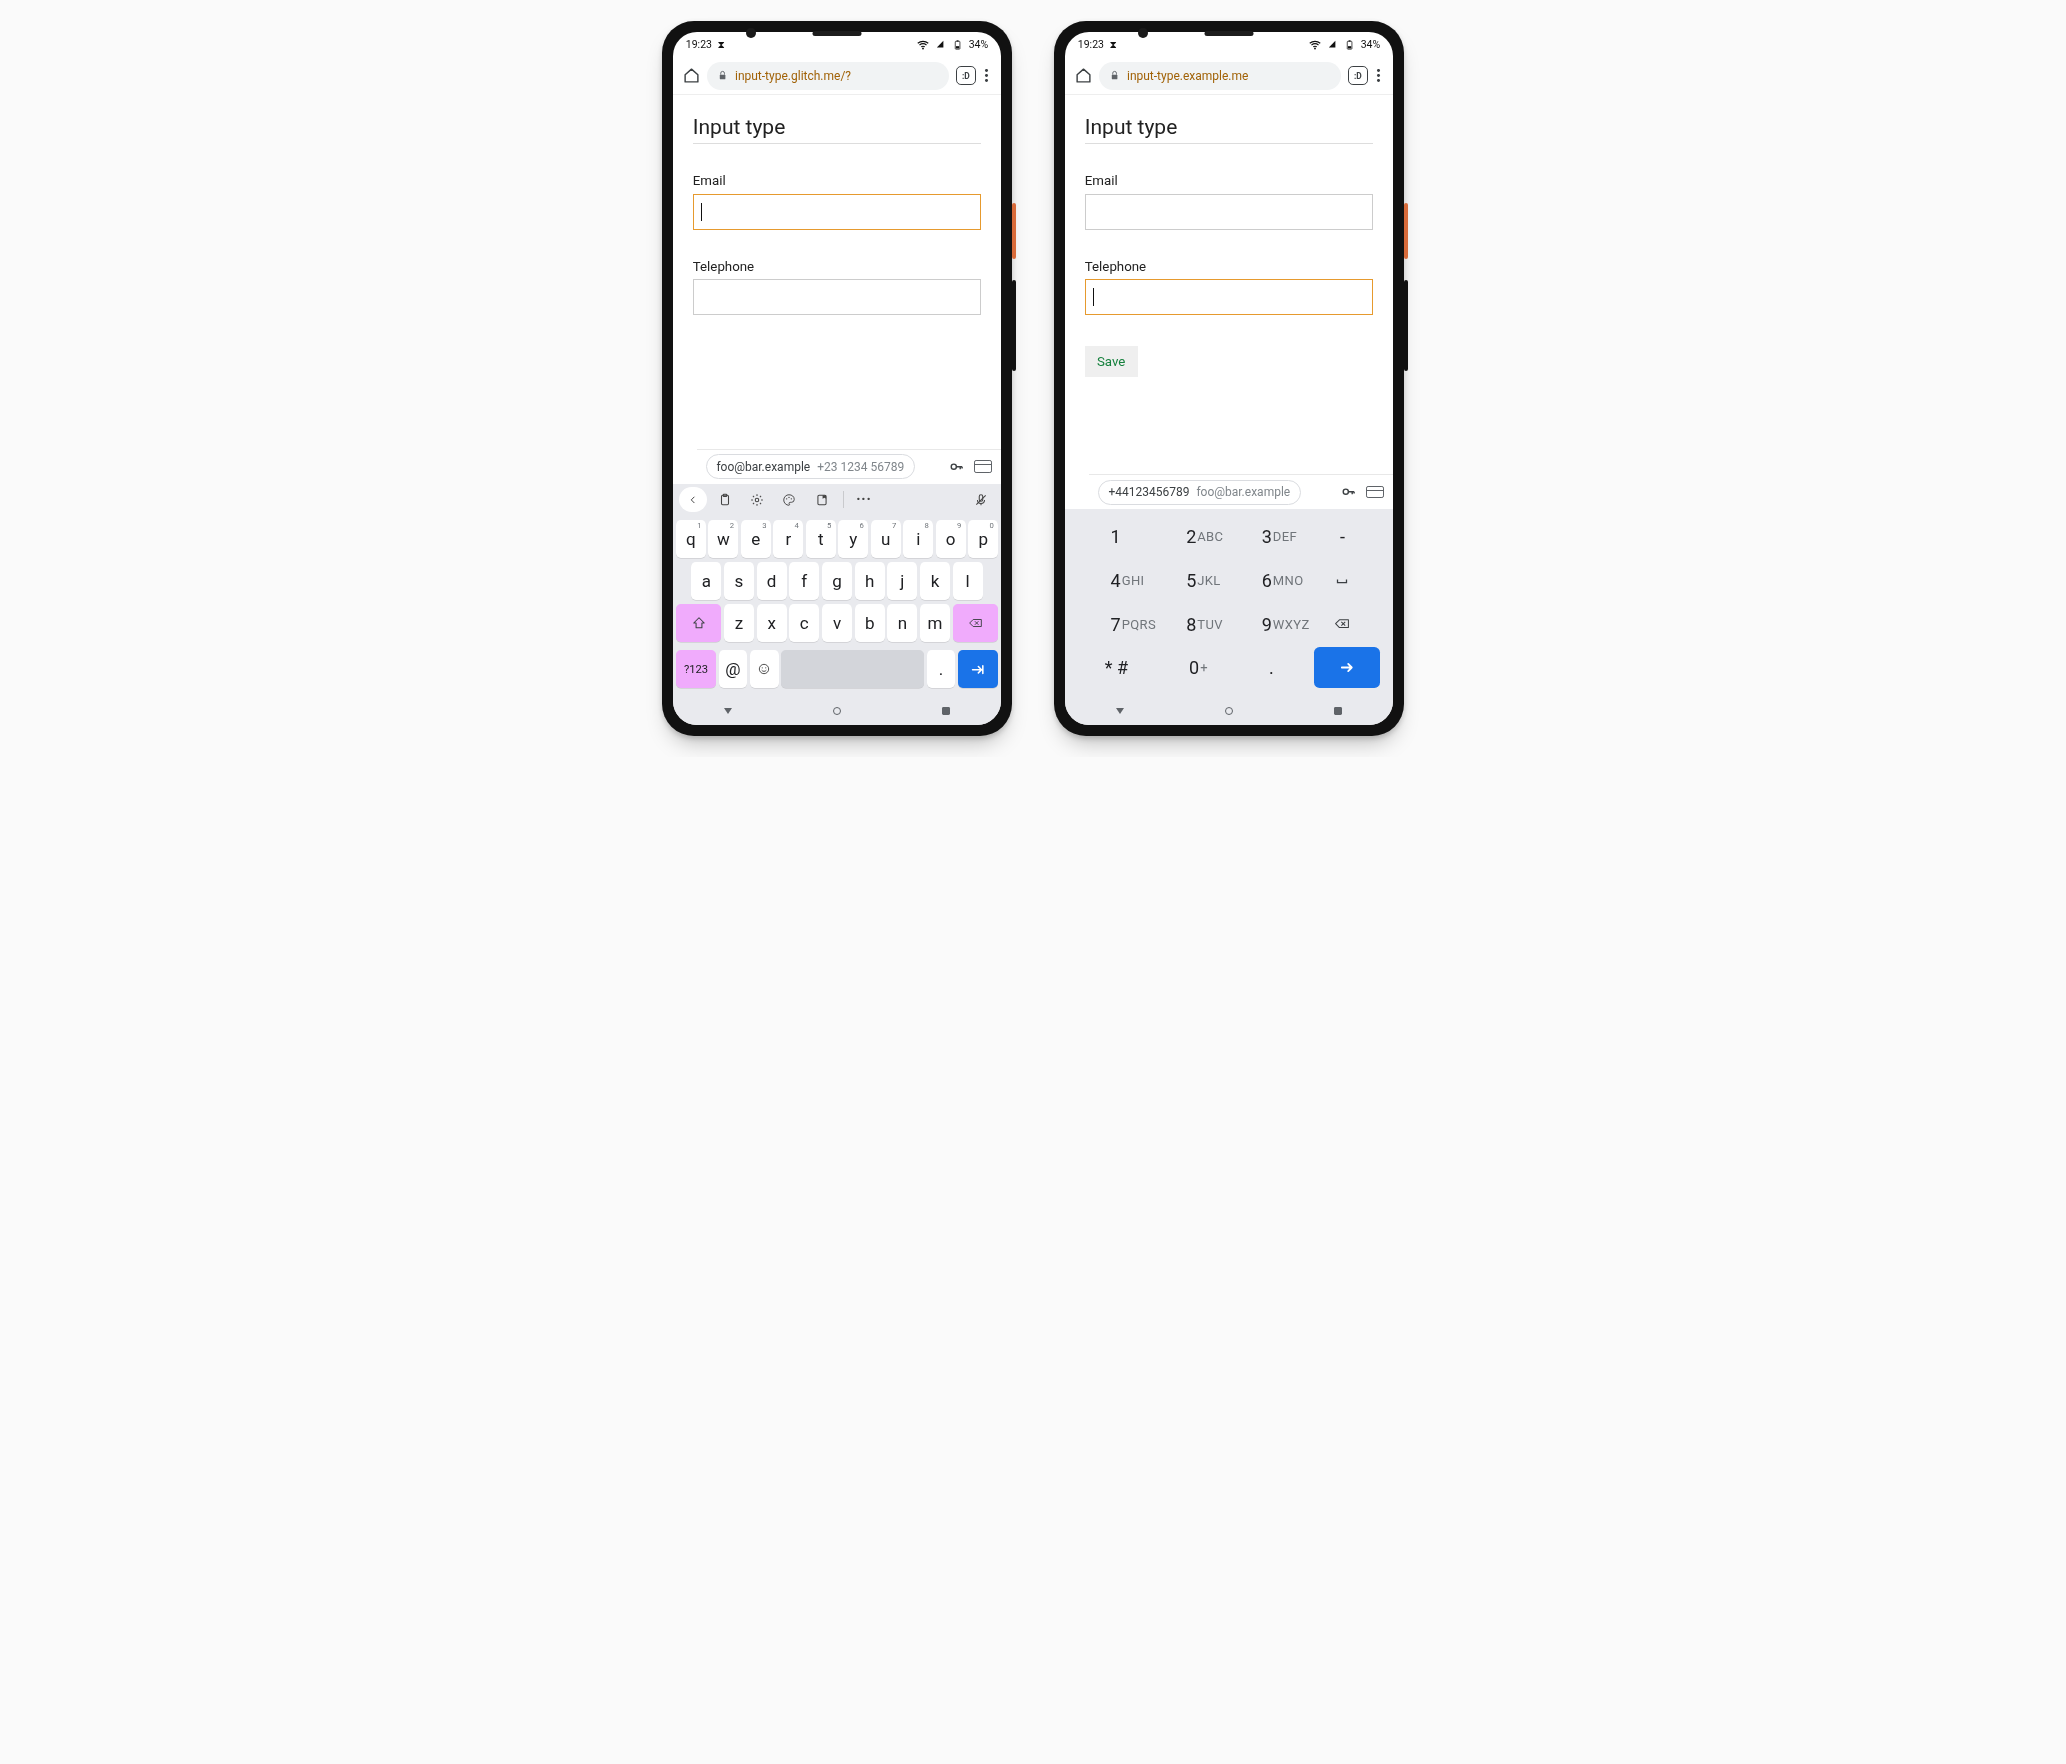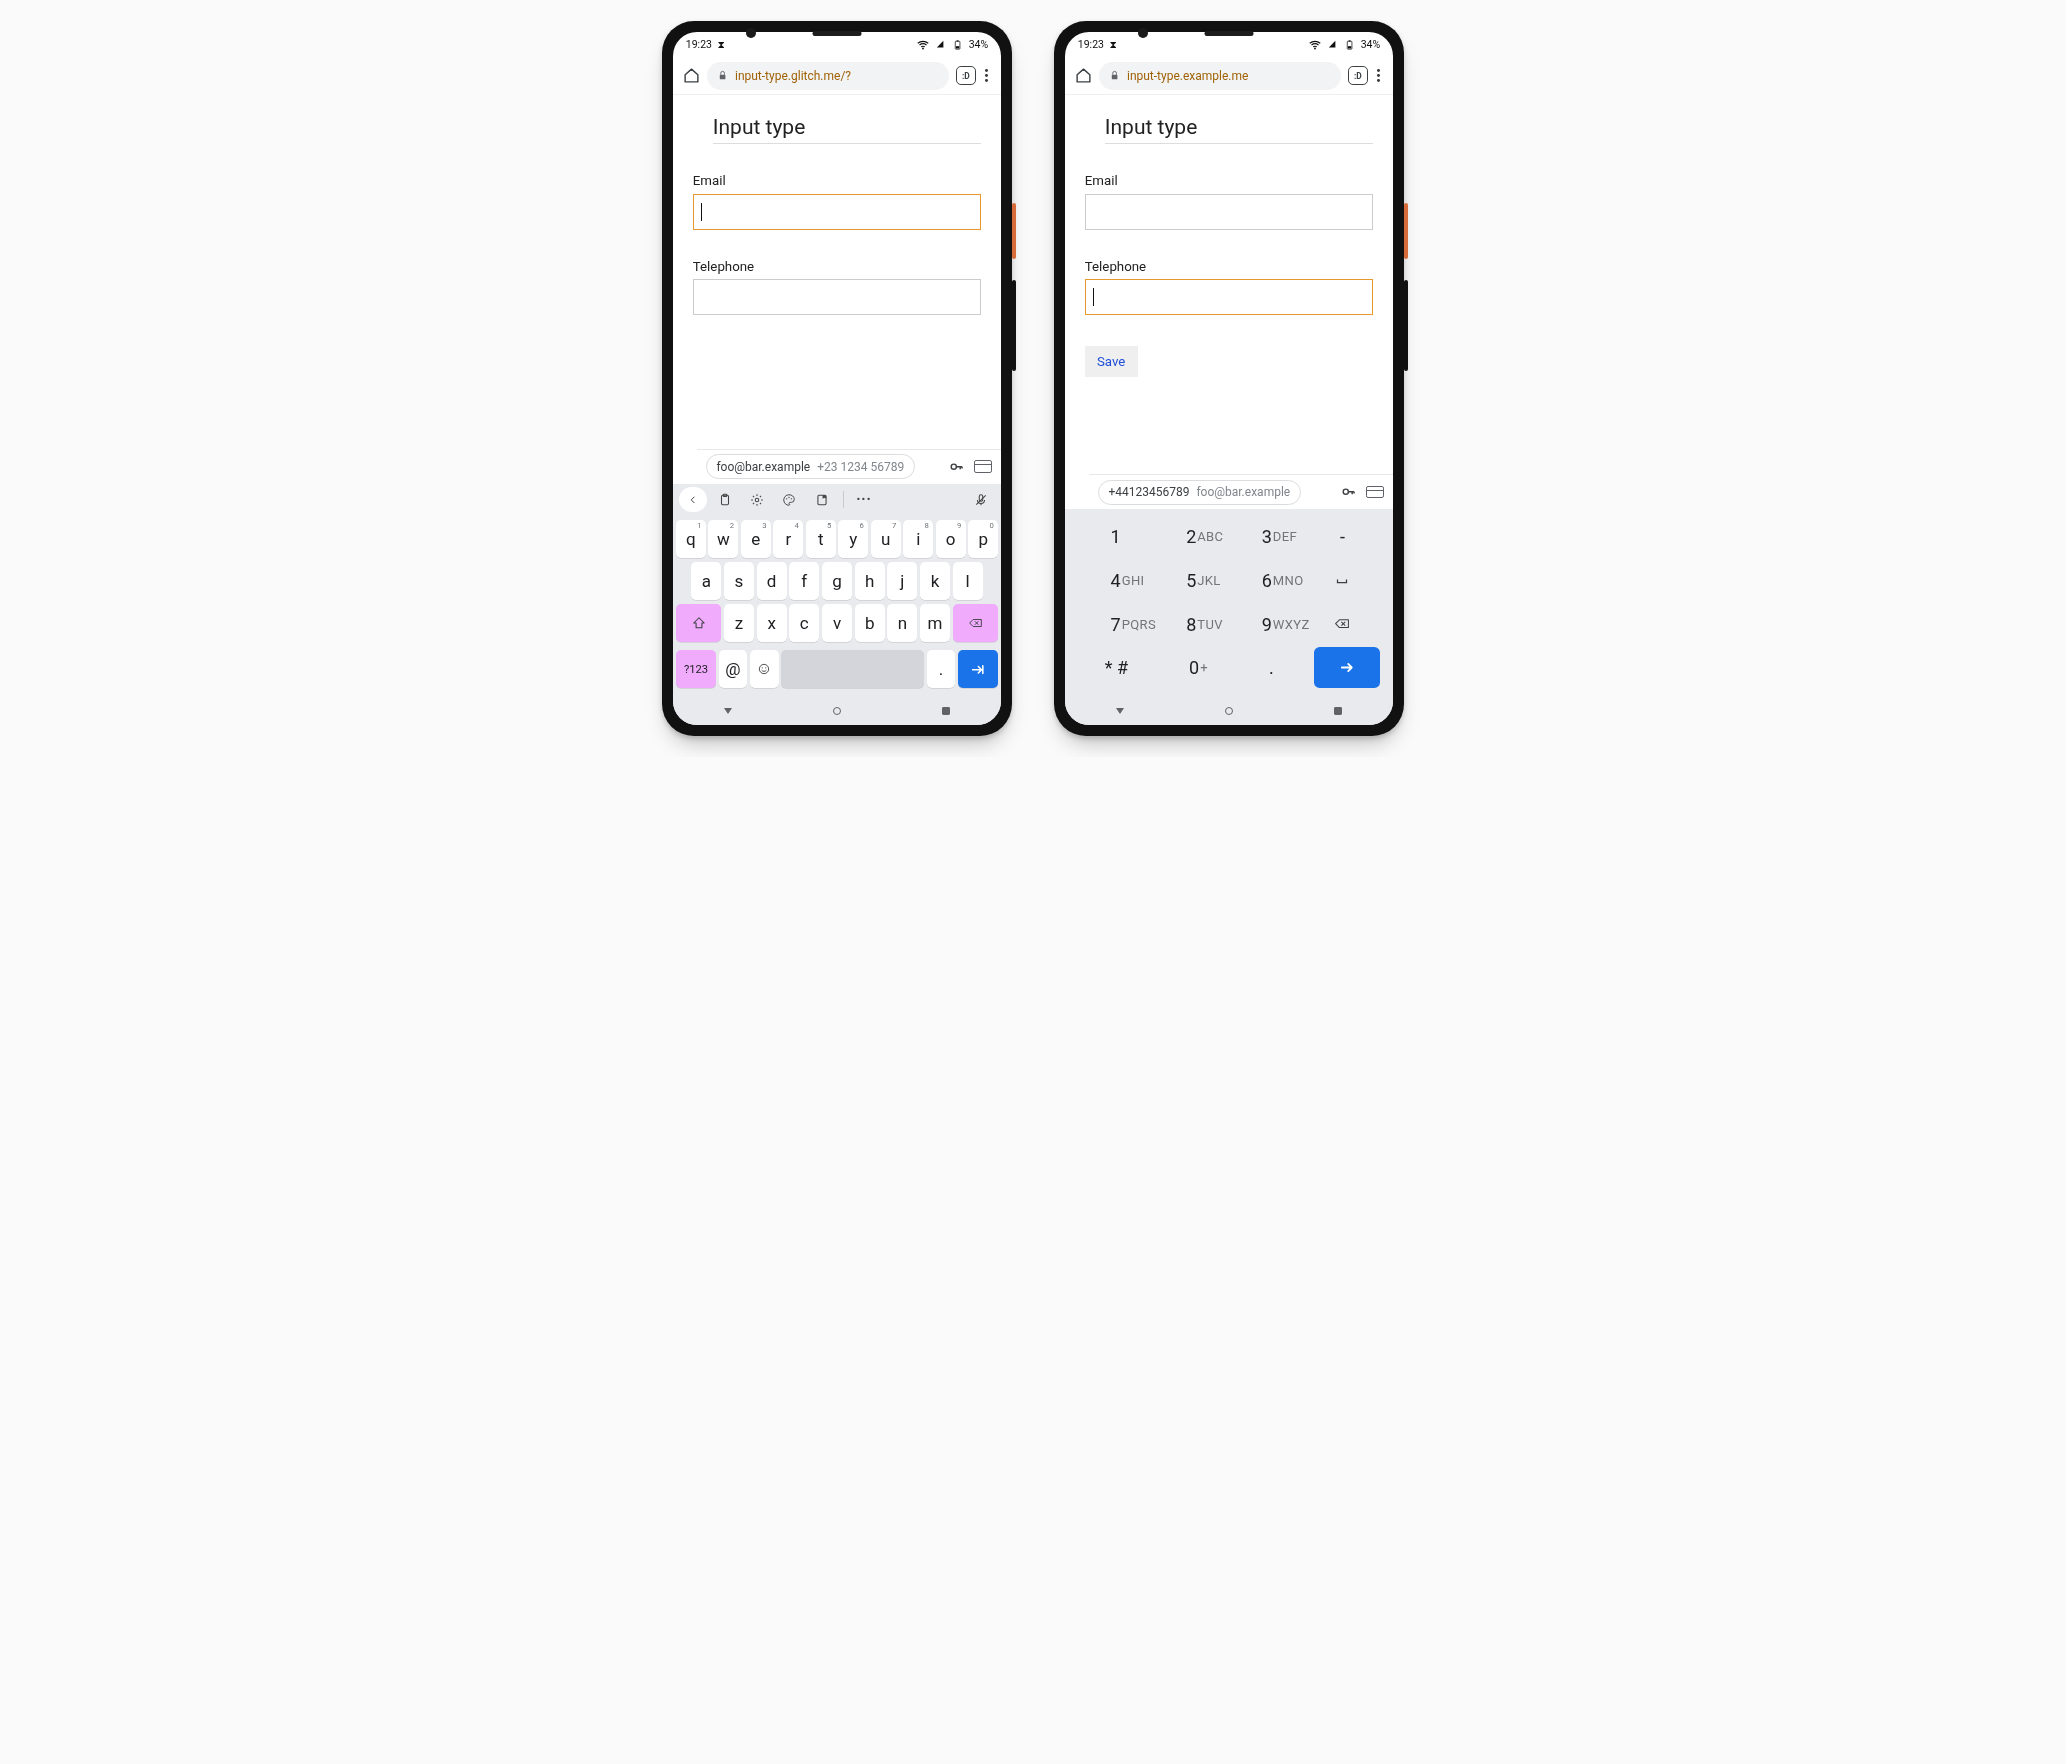--- a/index.html
+++ b/index.html
@@ -68,34 +68,34 @@
     font-size:12px; color:#a16207; overflow:hidden; white-space:nowrap;
   }
   .dice{
     width:19.6px;height:19.6px;border:1.4px solid #3c4043;border-radius:4.9px;
     display:flex;align-items:center;justify-content:center;font-size:8.4px;font-weight:700;color:#3c4043;
   }
   .kebab{display:flex;flex-direction:column;gap:2.1px;padding:2.8px;}
   .kebab span{width:2.8px;height:2.8px;background:#3c4043;border-radius:50%;}
   
   .page{ flex:1; overflow:hidden; padding:19.6px 19.6px 0 19.6px; color:#222; }
-  .page h1{ font-size:21px; font-weight:400; padding-bottom:4.2px; border-bottom:0.7px solid #ddd;margin-left:20px;}
+  .page h1{ font-size:21px; font-weight:400; padding-bottom:4.2px; border-bottom:0.7px solid #ddd;}
   .field-label{ font-size:13.3px; margin-top:29px; margin-bottom:5.6px; color:#222;}
   .field{
     width:100%; height:36px; border:0.7px solid #ccc; padding:4.2px 7px; font-size:14px;
     display:flex; align-items:center;
   }
   .field.focus{ border:0.7px solid #e69a2e; }
   .cursor{
     width:1.1px; height:18px; background:#111; animation:blink 1s step-end infinite;
   }
   @keyframes blink{50%{opacity:0;}}
   .save-btn{
     margin-top:31px; display:inline-block; padding:7px 11.2px; background:#efefef;
-    font-size:13.3px; border:0.7px solid #efefef; color:#1d4ed8;
+    font-size:13.3px; border:0.7px solid #efefef; color:#15803d;
   }
   
   .sugbar{
     height:35px; background:#fff; border-top:0.7px solid #e8e8e8;
     display:flex; align-items:center; gap:8.4px; padding:0 8.4px;margin-left:24px;
   }
   .chip{
     height:25px; border:0.7px solid #dadce0; border-radius:12.6px;
     display:flex; align-items:center; padding:0 9.8px; font-size:12px; color:#3c4043;
     white-space:nowrap;

